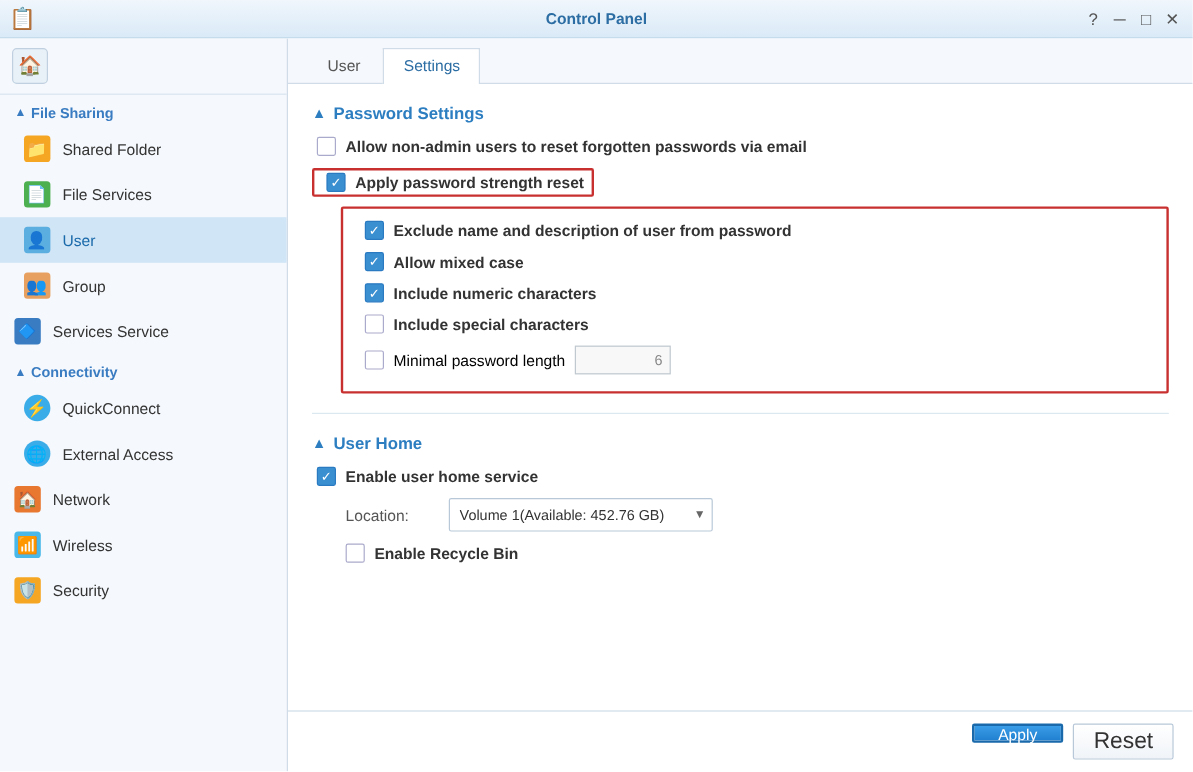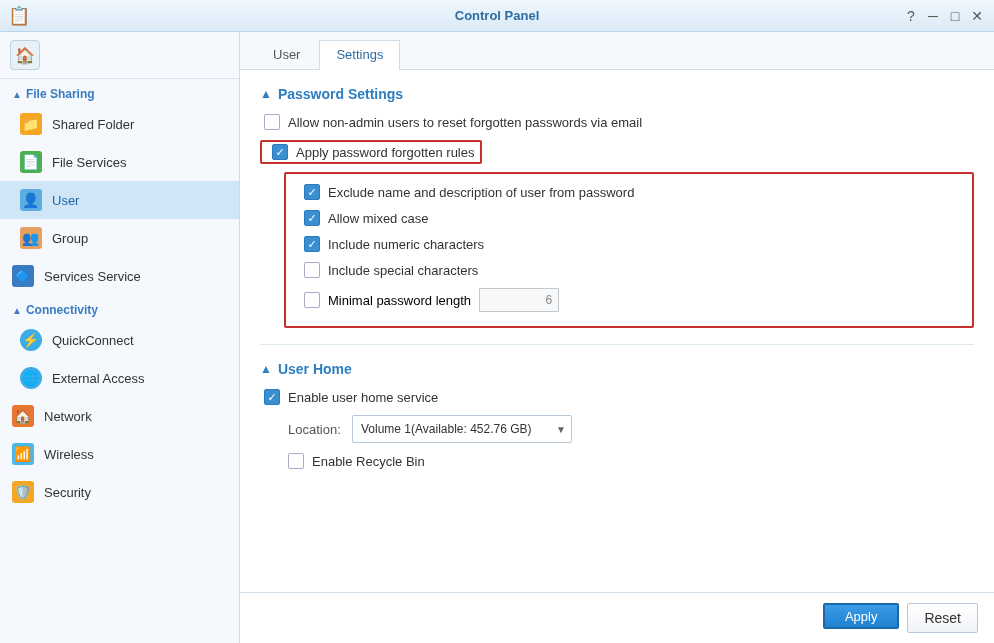--- a/index.html
+++ b/index.html
@@ -130,21 +130,21 @@
     .section-divider { border: none; border-top: 1px solid #dce8f0; margin: 16px 0; }
 
     
     .checkbox-row {
       display: flex;
       align-items: center;
       gap: 8px;
       margin-bottom: 10px;
       padding-left: 4px;
     }
-    .checkbox-row label { color: #333; cursor: pointer; }
+    .checkbox-row label { color: #333; cursor: pointer; font-weight: bold; }
 
     .checkbox-custom {
       width: 16px; height: 16px; border: 1px solid #aac; background: #fff;
       display: inline-flex; align-items: center; justify-content: center;
       cursor: pointer; flex-shrink: 0; border-radius: 2px;
     }
     .checkbox-custom.checked { background: #3a8fd1; border-color: #2a7ac1; color: #fff; font-size: 11px; }
 
     
     .min-length-row {
@@ -157,21 +157,21 @@
     .min-length-input {
       width: 80px; height: 24px; border: 1px solid #c0c8d0;
       text-align: right; padding: 0 6px; font-size: 12px; color: #888;
       background: #f8f8f8;
     }
 
     
     .location-row {
       display: flex;
       align-items: center;
-      gap: 4px;
+      gap: 26px;
       margin-bottom: 10px;
       padding-left: 28px;
     }
     .location-label { color: #555; min-width: 60px; }
     .location-select {
       height: 28px; border: 1px solid #b8c8d8; border-radius: 2px;
       padding: 0 24px 0 8px; font-size: 12px; color: #333;
       background: #fff; appearance: none; min-width: 220px;
       cursor: pointer; position: relative;
     }
@@ -188,28 +188,28 @@
     
     .content-footer {
       border-top: 1px solid #d0dce8;
       padding: 10px 16px;
       display: flex;
       justify-content: flex-end;
       gap: 8px;
       background: #fff;
     }
     .btn-apply {
-      height: 26px; padding: 0 20px; border: 2px solid #1a6aab;
+      height: 16px; padding: 0 20px; border: 2px solid #1a6aab;
       background: linear-gradient(to bottom, #3a9de8, #2080d0);
       font-size: 13px; color: #fff; cursor: pointer; border-radius: 2px; font-weight: 500;
     }
     .btn-reset {
       height: 30px; padding: 0 16px; border: 1px solid #b8c8d8;
       background: linear-gradient(to bottom, #fff, #f0f4f8);
-      font-size: 14px; color: #333; cursor: pointer; border-radius: 2px;
+      font-size: 19px; color: #333; cursor: pointer; border-radius: 2px;
     }
 
     .chevron { font-size: 10px; }
   </style>
 </head>
 <body>
 
 <div class="title-bar">
   <div class="title-bar-left">
     <span style="font-size:18px;">📋</span>
@@ -305,21 +305,21 @@
         
         <div class="checkbox-row">
           <span class="checkbox-custom"></span>
           <label>Allow non-admin users to reset forgotten passwords via email</label>
         </div>
 
         
         <div style="border: 2px solid #c83030; border-radius: 2px; display: inline-block; padding: 2px 6px; margin-bottom: 8px;">
           <div class="checkbox-row" style="margin-bottom:0;">
             <span class="checkbox-custom checked">✓</span>
-            <label>Apply password forgotten rules</label>
+            <label>Apply password strength reset</label>
           </div>
         </div>
 
         
         <div style="border: 2px solid #c83030; border-radius: 2px; padding: 10px 14px; margin: 0 0 14px 24px;">
           <div class="checkbox-row">
             <span class="checkbox-custom checked">✓</span>
             <label>Exclude name and description of user from password</label>
           </div>
           <div class="checkbox-row">

